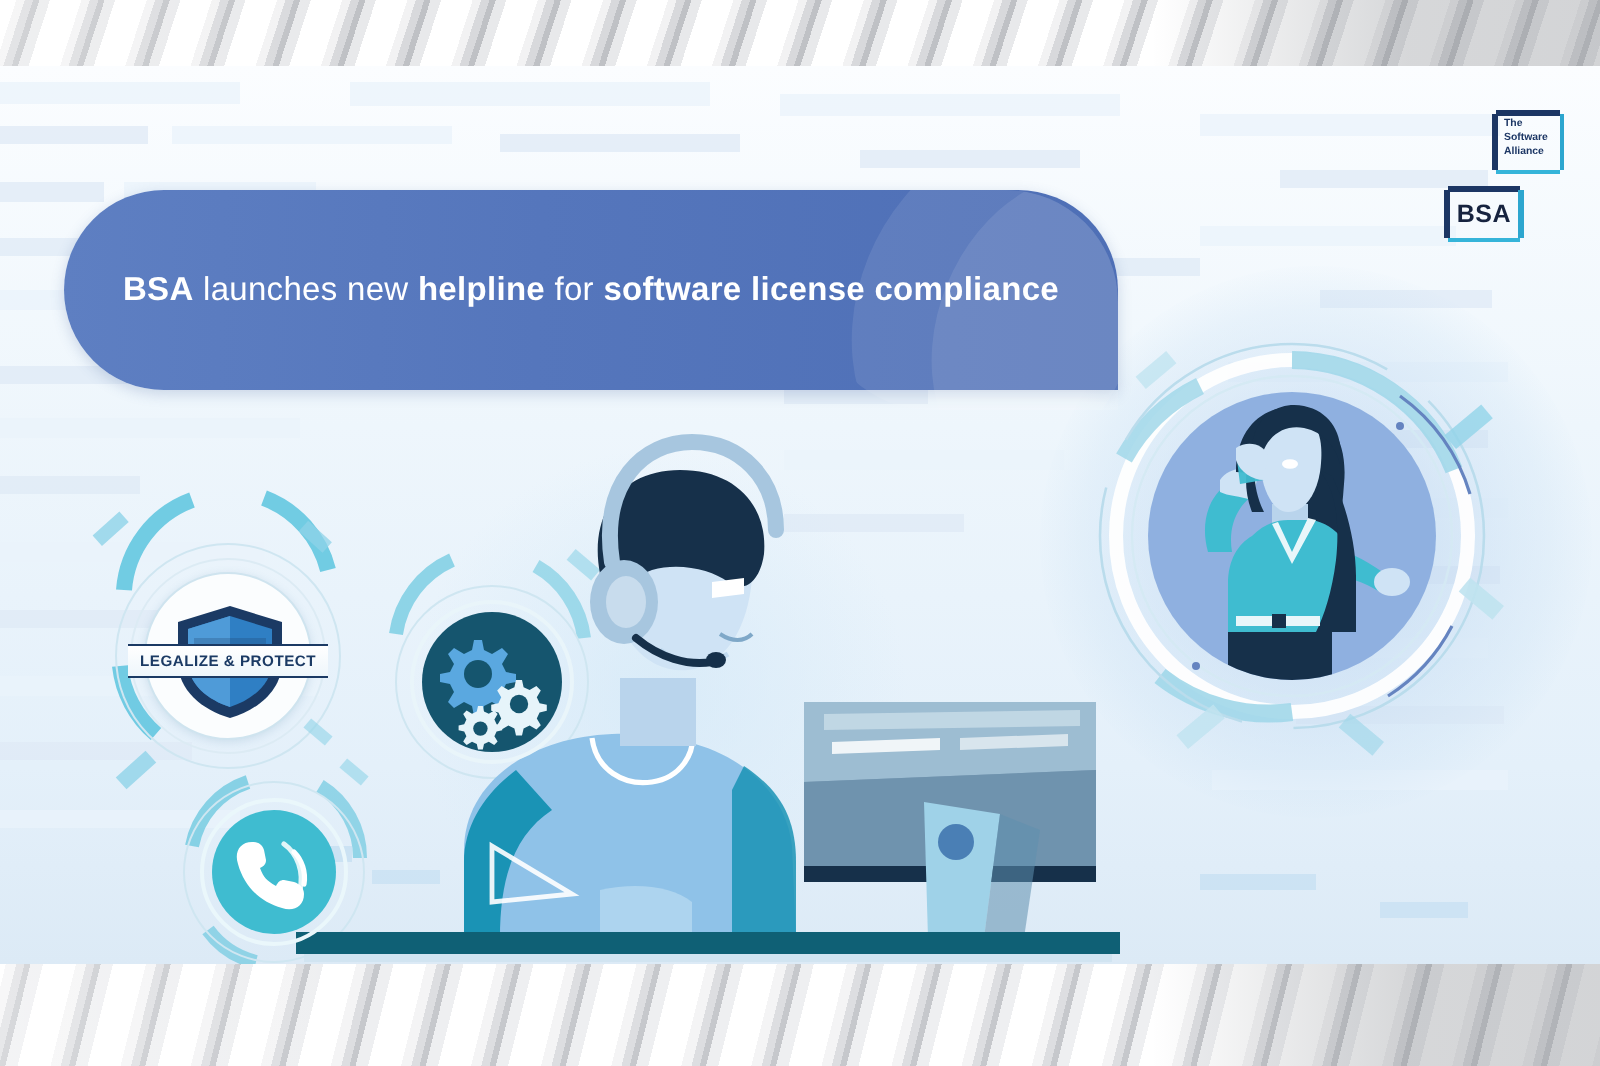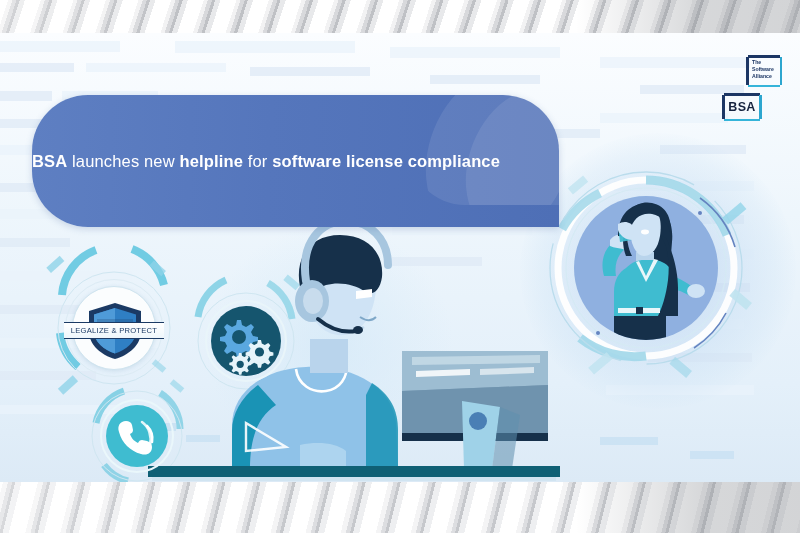--- a/index.html
+++ b/index.html
@@ -39,25 +39,25 @@
 
   
   .blk{position:absolute;background:#dfeaf6;opacity:.75;}
   .blk.l{background:#eaf3fb;}
   .blk.t{background:#b9d9ef;}
 
   
   .soft{position:absolute;border-radius:50%;}
 
   
-  #banner{position:absolute;left:32px;top:62px;width:527px;height:132px;
+  #banner{position:absolute;left:32px;top:62px;width:527px;height:100px;
     background:linear-gradient(92deg,#5e7fc2 0%,#5576bc 45%,#4e6fb6 100%);
     border-radius:56px 56px 0 56px;
     box-shadow:0 2px 7px rgba(60,90,150,.22);
-    display:flex;flex-direction:column;justify-content:center;
+    display:flex;flex-direction:column;justify-content:center;align-items:center;
     color:#fff;}
   #banner .bl{font-size:16.5px;line-height:30px;letter-spacing:.15px;white-space:nowrap;}
   #banner .bl b{font-weight:bold;}
   #banner .sheen{position:absolute;right:0;top:0;width:150px;height:110px;
      border-radius:0 56px 0 56px;overflow:hidden;pointer-events:none;}
   #banner .sheen i{position:absolute;display:block;background:rgba(255,255,255,.09);
      transform:rotate(22deg);border-radius:50%;}
 
   
   #bsa-logo{position:absolute;right:16px;top:22px;width:64px;height:66px;}
@@ -308,21 +308,21 @@
           <path d="M42 16 L68 24 L68 44 C68 58 56 68 42 72 C28 68 16 58 16 44 L16 24 Z" fill="#1b3a64"></path>
           <path d="M42 21 L63 27.5 L63 44 C63 55 53 63 42 66.5 C31 63 21 55 21 44 L21 27.5 Z" fill="#2f7fc4"></path>
           <path d="M42 21 L42 66.5 C31 63 21 55 21 44 L21 27.5 Z" fill="#4f9bd8"></path>
           <path d="M24 32 L60 32 L60 38 L24 38 Z" fill="#1b3a64" opacity=".25"></path>
         </svg>
       </div>
       <div style="position:absolute;left:2px;top:46px;width:100px;height:15px;
                   background:linear-gradient(180deg,#ffffff 0%,#eef6fb 100%);
                   border-top:1.6px solid #1b3a64;border-bottom:1.6px solid #1b3a64;
                   display:flex;align-items:center;justify-content:center;">
-        <span style="color:#1b3a64;font-size:7.6px;font-weight:normal;letter-spacing:.25px;white-space:nowrap;" class="nosel">LEGALIZE &amp; PROTECT</span>
+        <span style="color:#1b3a64;font-size:7.6px;font-weight:bold;letter-spacing:.25px;white-space:nowrap;" class="nosel">LEGALIZE &amp; PROTECT</span>
       </div>
     </div>
 
     <div class="badge-wrap" id="gears-badge">
       <div class="disc2"></div>
       <div class="disc">
         <svg viewBox="0 0 70 70" width="70" height="70">
           <g fill="#5aa8e0">
             <path d="M26 14 l4 0 1 5 4 2 5-3 3 3 -3 5 2 4 5 1 0 4 -5 1 -2 4 3 5 -3 3 -5-3 -4 2 -1 5 -4 0 -1-5 -4-2 -5 3 -3-3 3-5 -2-4 -5-1 0-4 5-1 2-4 -3-5 3-3 5 3 4-2 Z"></path>
           </g>

